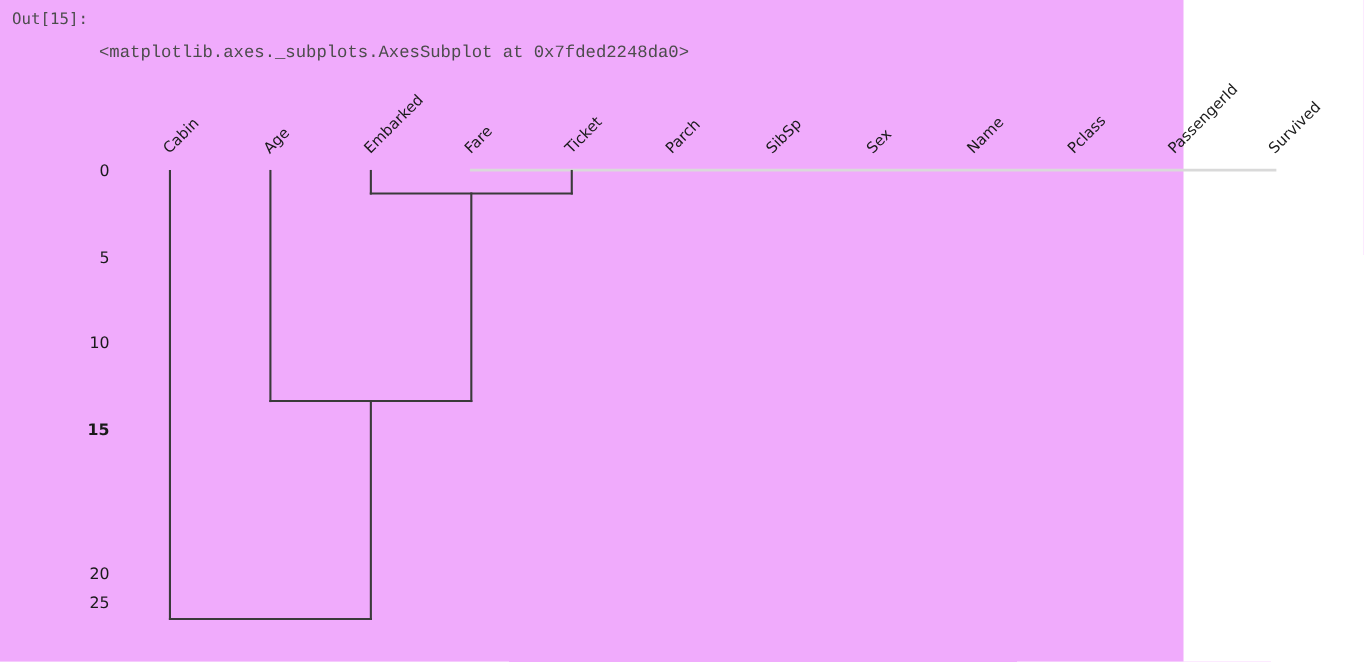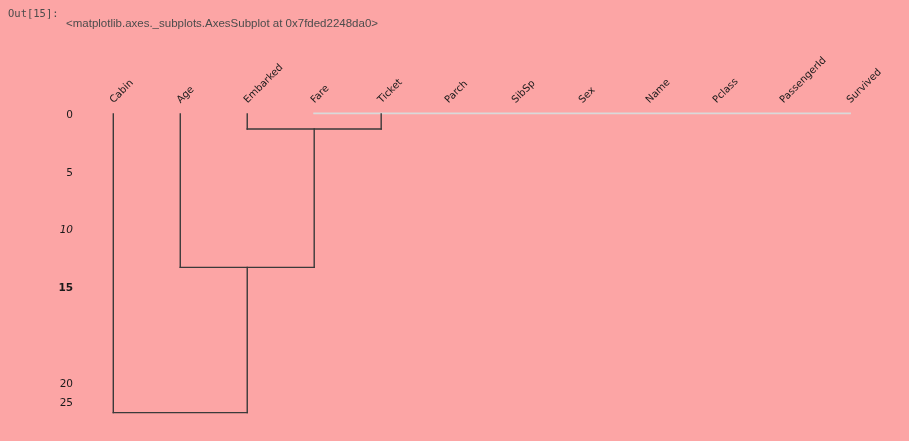--- a/index.html
+++ b/index.html
@@ -1,28 +1,28 @@
 <!DOCTYPE html>
 <html><head>
 <meta charset="utf-8">
 <style>
   html, body { margin: 0; padding: 0; background: #ffffff; }
   body { width: 909px; height: 441px; overflow: hidden; }
   .page {
-    position: relative; width: 909px; height: 441px; background: #fca5a5;
+    position: relative; width: 789px; height: 441px; background: #f0abfc;
     font-family: "DejaVu Sans", "Liberation Sans", sans-serif;
   }
   .prompt {
     position: absolute; left: 8px; top: 8px;
     font-family: "DejaVu Sans Mono", "Liberation Mono", monospace;
     font-size: 10.5px; line-height: 11px; white-space: pre;
   }
   .repr {
-    position: absolute; left: 66px; top: 17px;
-    font-family: Liberation Sans, sans-serif;
+    position: absolute; left: 66px; top: 30px;
+    font-family: Liberation Mono, monospace;
     font-size: 11.5px; line-height: 12px; white-space: pre;
   }
   .figure { position: absolute; left: 0; top: 0; width: 909px; height: 441px; }
   svg.dendro { position: absolute; left: 0; top: 0; }
   .ytick {
     position: absolute; left: 0; width: 73px; text-align: right;
     font-size: 10.5px; line-height: 14px;
   }
   .collabel {
     position: absolute; white-space: nowrap;
@@ -46,21 +46,21 @@
         <line x1="180.26999999999998" y1="114" x2="180.26999999999998" y2="267.349" stroke="#3a3a3a" stroke-width="1.4" stroke-linecap="square"></line>
         <line x1="314.21" y1="128.989" x2="314.21" y2="267.349" stroke="#3a3a3a" stroke-width="1.4" stroke-linecap="square"></line>
         <line x1="180.26999999999998" y1="267.349" x2="314.21" y2="267.349" stroke="#3a3a3a" stroke-width="1.4" stroke-linecap="square"></line>
         <line x1="113.3" y1="114" x2="113.3" y2="412.62699999999995" stroke="#3a3a3a" stroke-width="1.4" stroke-linecap="square"></line>
         <line x1="247.24" y1="267.349" x2="247.24" y2="412.62699999999995" stroke="#3a3a3a" stroke-width="1.4" stroke-linecap="square"></line>
         <line x1="113.3" y1="412.62699999999995" x2="247.24" y2="412.62699999999995" stroke="#3a3a3a" stroke-width="1.4" stroke-linecap="square"></line>
       </svg>
     <div id="yticks">
         <div class="ytick" style="top: 107px; color: rgb(26, 26, 26);">0</div>
         <div class="ytick" style="top: 164.65px; color: rgb(26, 26, 26);">5</div>
-        <div class="ytick" style="top: 222.3px; color: rgb(26, 26, 26); font-style: italic;">10</div>
+        <div class="ytick" style="top: 222.3px; color: rgb(26, 26, 26);">10</div>
         <div class="ytick" style="top: 279.95px; color: rgb(26, 26, 26); font-weight: bold;">15</div>
         <div class="ytick" style="top: 337.6px; color: rgb(26, 26, 26); margin-top: 38px;">20</div>
         <div class="ytick" style="top: 395.25px; color: rgb(26, 26, 26);">25</div>
       </div>
     <div id="collabels">
         <div class="collabel" style="left: 115.3px; top: 105px; color: rgb(26, 26, 26);">Cabin</div>
         <div class="collabel" style="left: 182.27px; top: 105px; color: rgb(26, 26, 26);">Age</div>
         <div class="collabel" style="left: 249.24px; top: 105px; color: rgb(26, 26, 26);">Embarked</div>
         <div class="collabel" style="left: 316.21px; top: 105px; color: rgb(26, 26, 26);">Fare</div>
         <div class="collabel" style="left: 383.18px; top: 105px; color: rgb(26, 26, 26);">Ticket</div>

